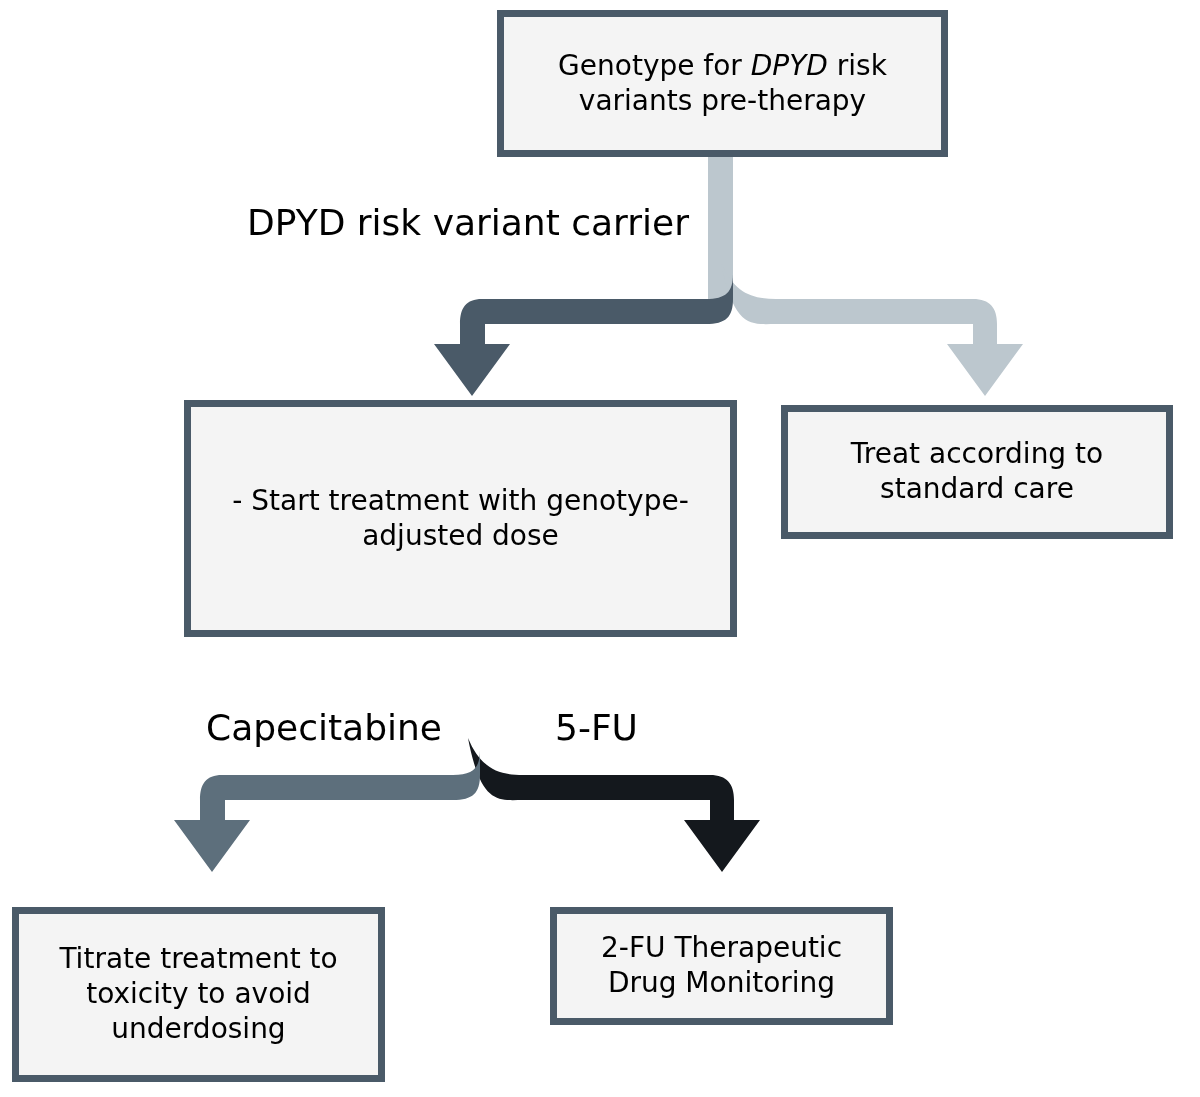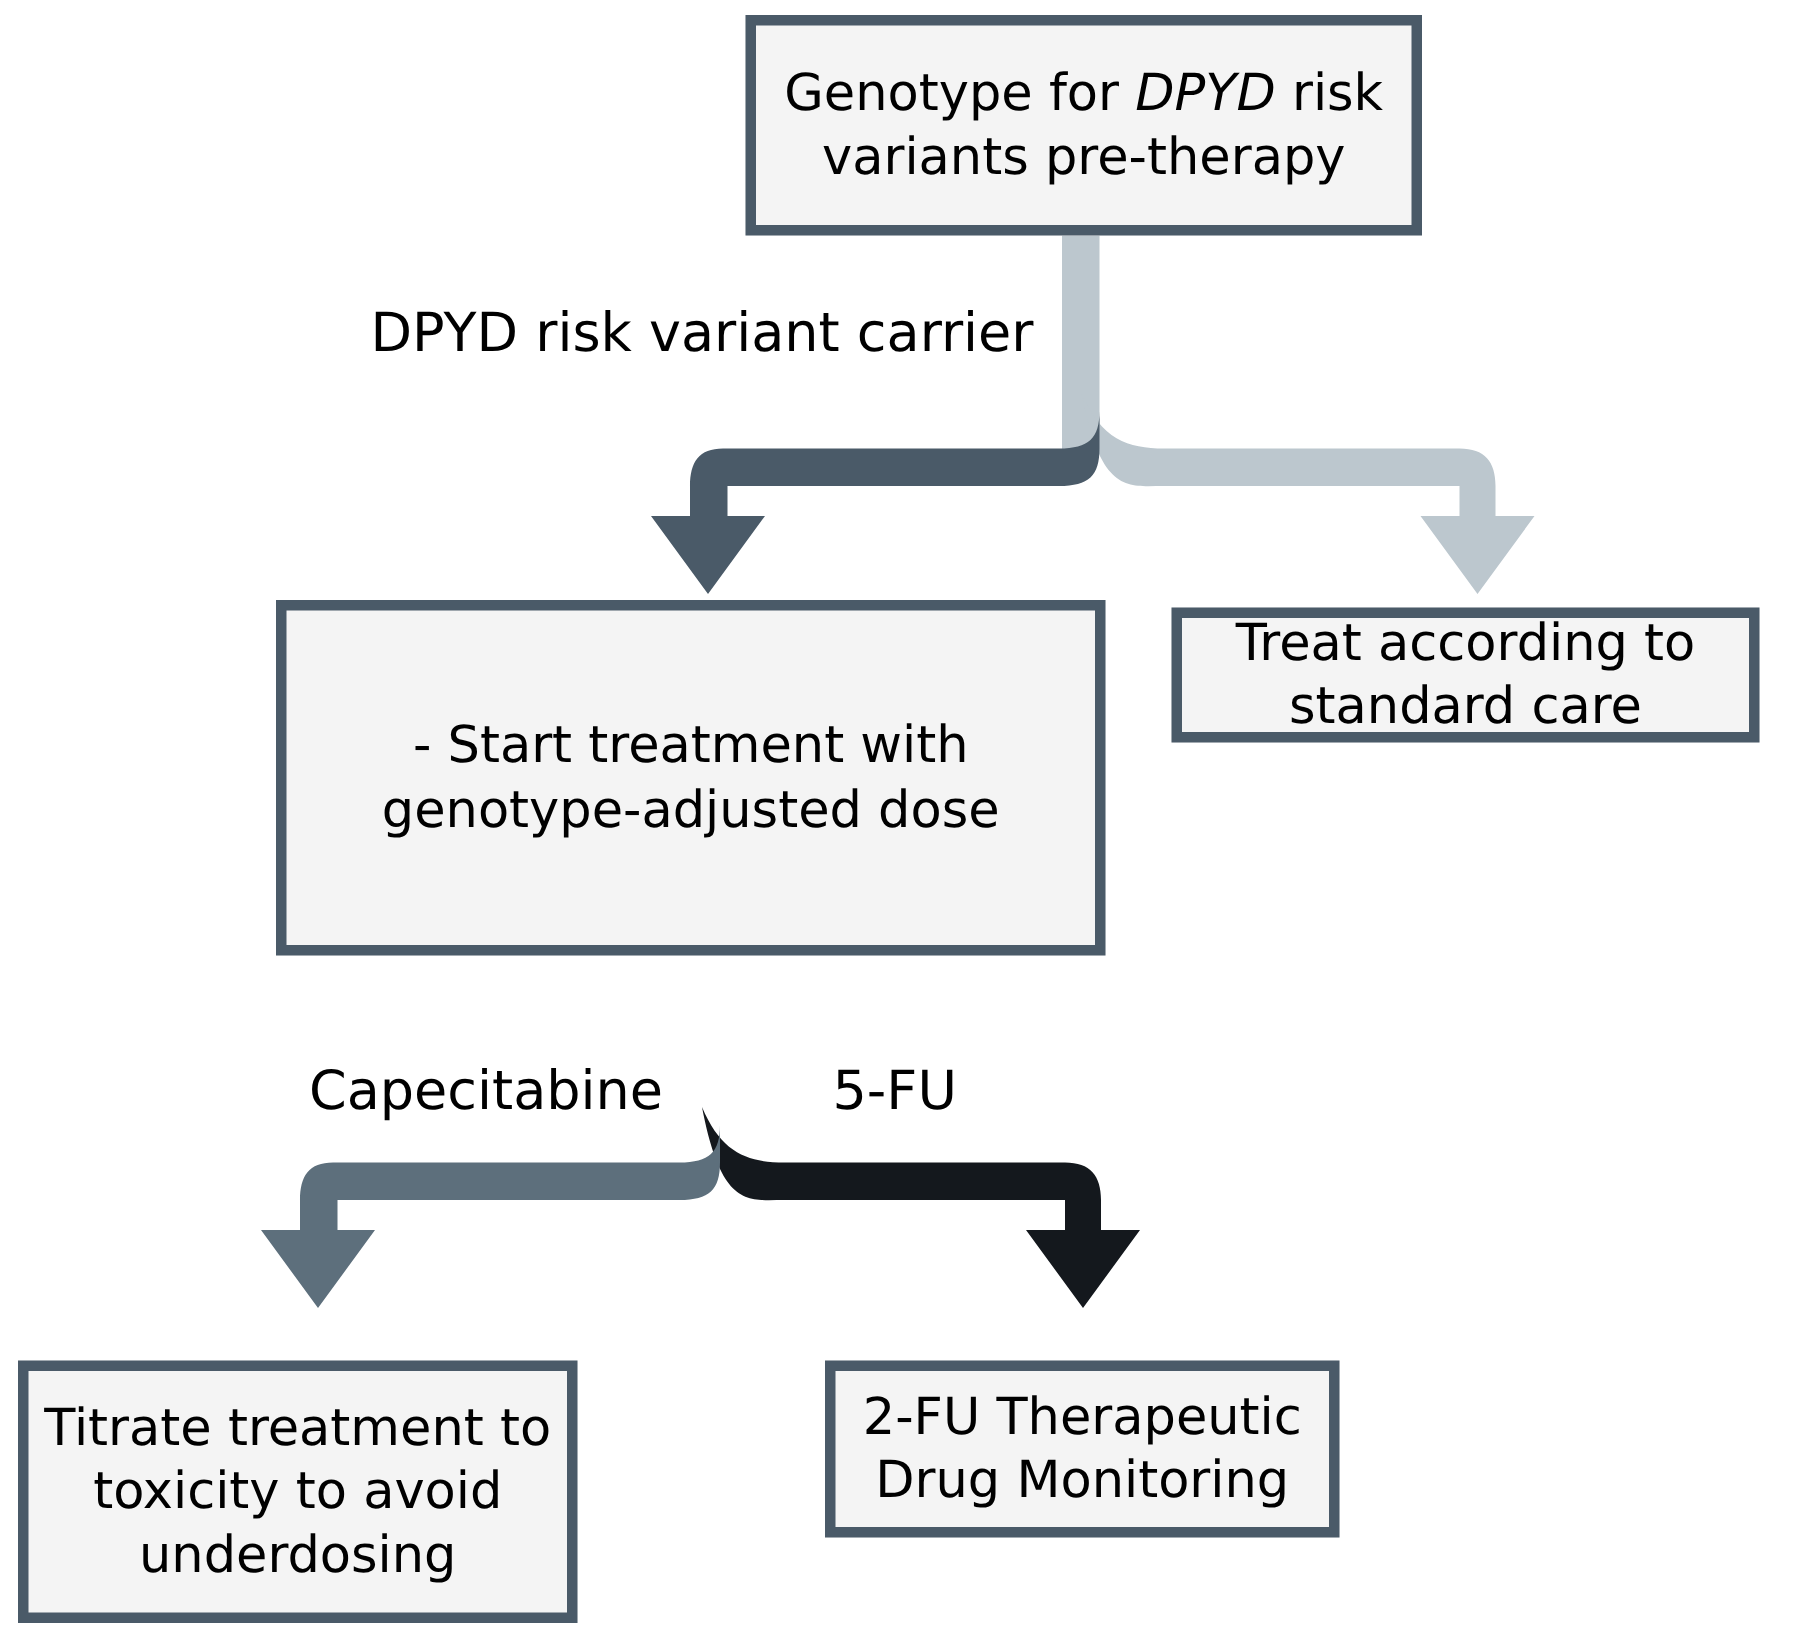--- a/index.html
+++ b/index.html
@@ -29,21 +29,21 @@
     position: absolute;
     box-sizing: border-box;
     background: #f4f4f4;
     border: 7px solid #4a5a68;
     display: flex;
     flex-direction: column;
     align-items: center;
     justify-content: center;
     text-align: center;
     color: #000000;
-    font-size: 34px;
+    font-size: 28px;
     line-height: 1.24;
     z-index: 3;
   }
   .node-box p {
     margin: 0;
     padding: 0;
   }
   .node-box p + p {
   }
   .node-box em {
@@ -60,21 +60,21 @@
     left: 184px;
     top: 400px;
     width: 553px;
     height: 237px;
     padding: 0 14px;
   }
   #node-standard-care {
     left: 781px;
     top: 405px;
     width: 392px;
-    height: 90px;
+    height: 134px;
     padding: 0 14px;
     text-align: center;
   }
   #node-titrate {
     left: 12px;
     top: 907px;
     width: 373px;
     height: 175px;
     padding: 0 2px;
   }

